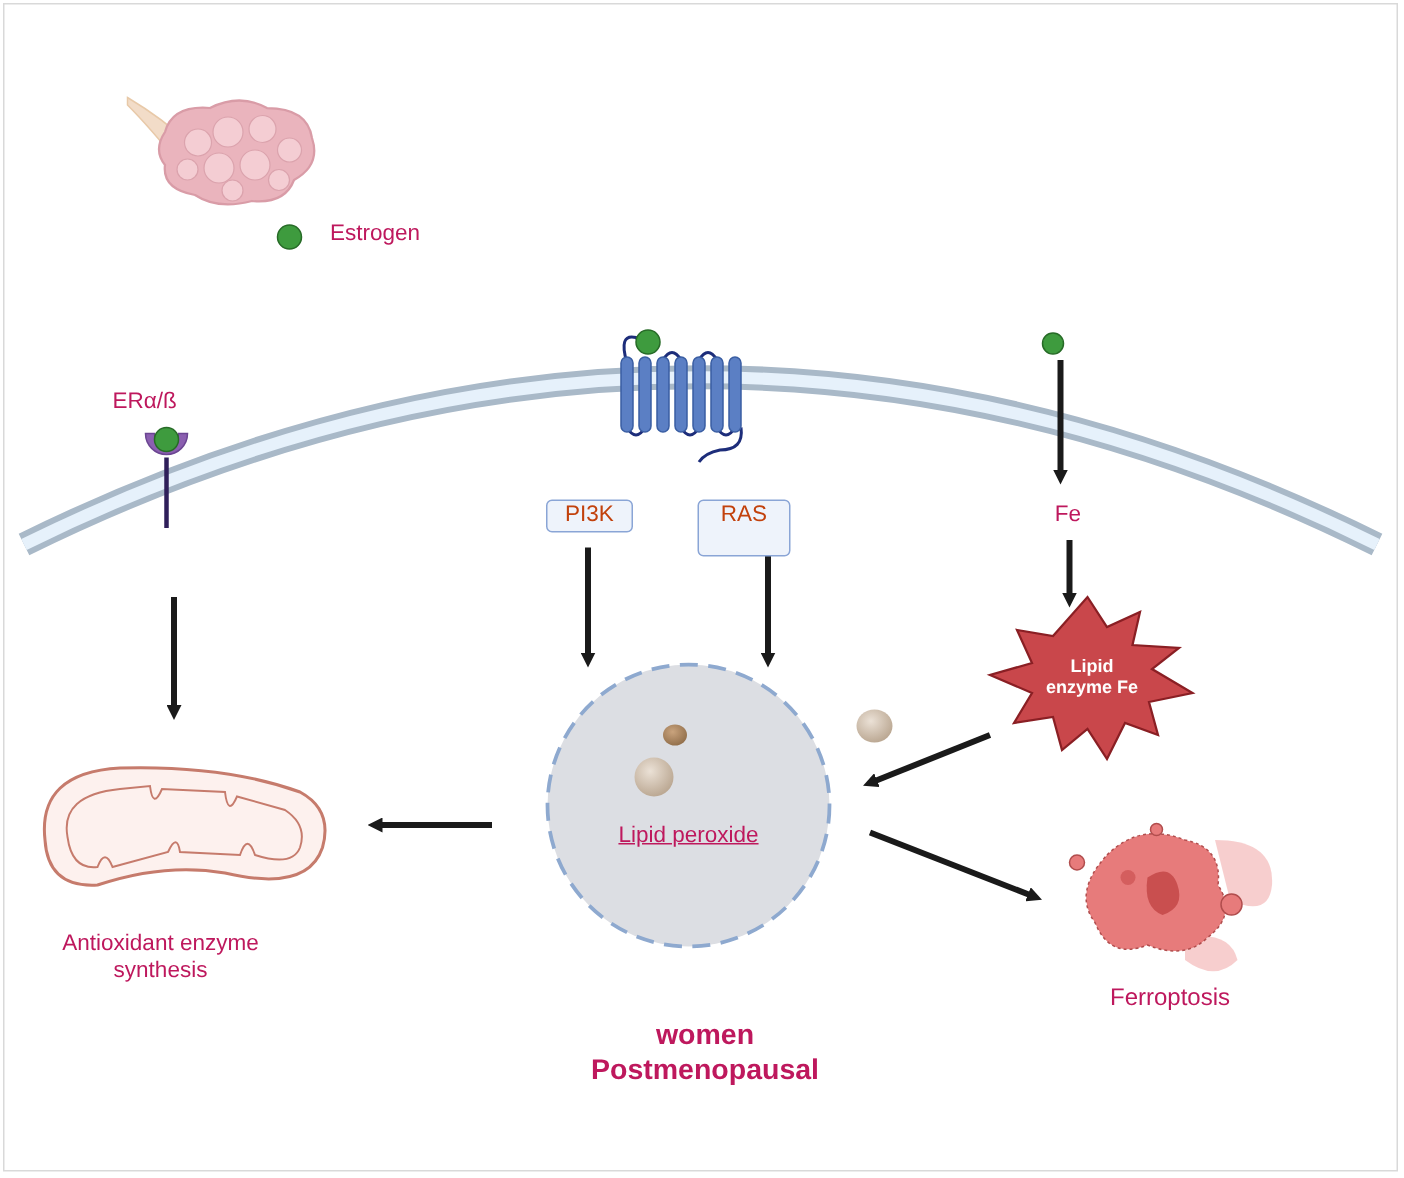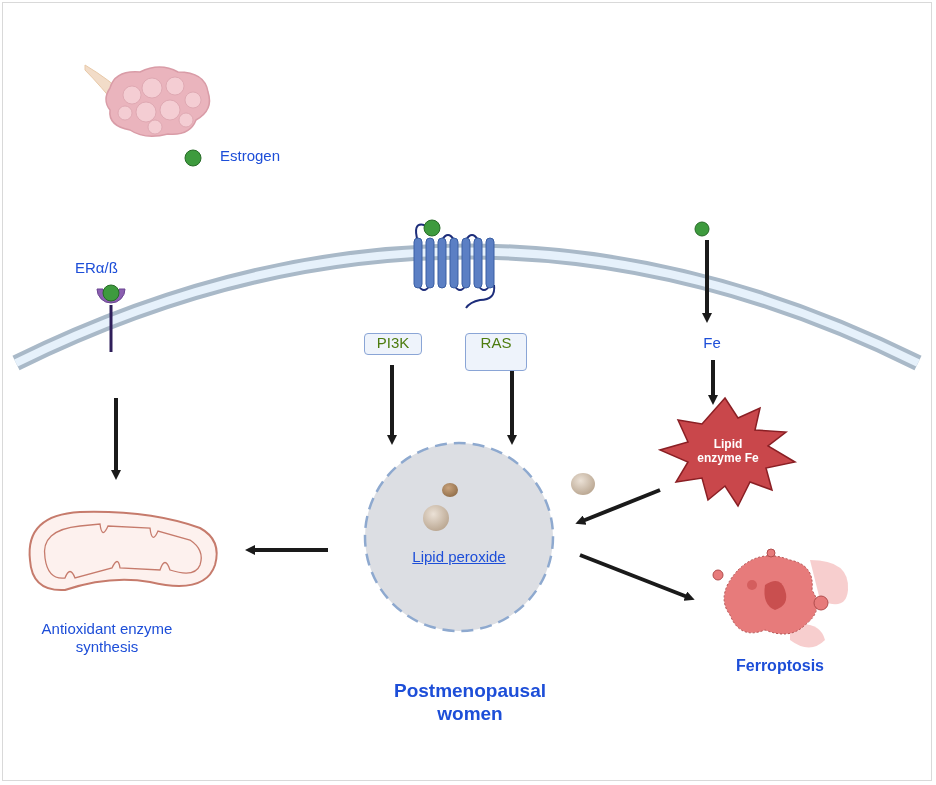--- a/index.html
+++ b/index.html
@@ -1,24 +1,24 @@
 <!DOCTYPE html>
 <html><head>
 <meta charset="utf-8">
 <style>
   html, body { margin: 0; padding: 0; background: #ffffff; }
   body { width: 936px; height: 785px; position: relative; overflow: hidden;
          font-family: "Liberation Sans", "DejaVu Sans", sans-serif; }
   .frame { position: absolute; left: 2px; top: 2px; width: 930px; height: 779px;
            border: 1px solid #d9d9d9; box-sizing: border-box; }
   svg.diagram { position: absolute; left: 0; top: 0; }
-  .lbl { position: absolute; color: #1d4ed8; white-space: nowrap; }
+  .lbl { position: absolute; color: #be185d; white-space: nowrap; }
   .lbl.center { text-align: right; transform: translateX(-50%); }
   .box { position: absolute; border: 1.5px solid #8aa5d6; background: #eef3fb;
-         border-radius: 4px; font-size: 15px; color: #4d7c0f; text-align: center;
+         border-radius: 4px; font-size: 15px; color: #c2410c; text-align: center;
          box-sizing: border-box; line-height: 18px; }
 </style>
 </head>
 <body>
 
 <div class="frame"></div>
 
 <svg class="diagram" width="936" height="785" viewBox="0 0 936 785">
   <defs>
     <marker id="ah" markerWidth="10" markerHeight="10" refX="5" refY="5" orient="auto" markerUnits="userSpaceOnUse" viewBox="0 0 10 10">
@@ -129,17 +129,17 @@
 <div class="lbl center" style="left:712px; top:334px; font-size:15px;">Fe</div>
 <div class="lbl center" style="left:728px; top:437px; font-size:12px; font-weight:bold; color:#fff; line-height:14px; text-align:center;">
   <div>Lipid</div>
   <div>enzyme Fe</div>
 </div>
 <div class="lbl center" style="left:459px; top:548px; font-size:15px;text-decoration:underline;">Lipid peroxide</div>
 <div class="lbl center" style="left:107px; top:620px; font-size:15px; line-height:18px; text-align:center;">
   <div>Antioxidant enzyme</div>
   <div>synthesis</div>
 </div>
-<div class="lbl center" style="left:780px; top:657px; font-size:16px; font-weight:bold;">Ferroptosis</div>
+<div class="lbl center" style="left:780px; top:657px; font-size:16px; font-weight:normal;">Ferroptosis</div>
 <div class="lbl center" style="left:470px; top:679px; font-size:19px; font-weight:bold; line-height:23px; text-align:center;">
+  <div>women</div>
   <div>Postmenopausal</div>
-  <div>women</div>
 </div>
 
 </body></html>

